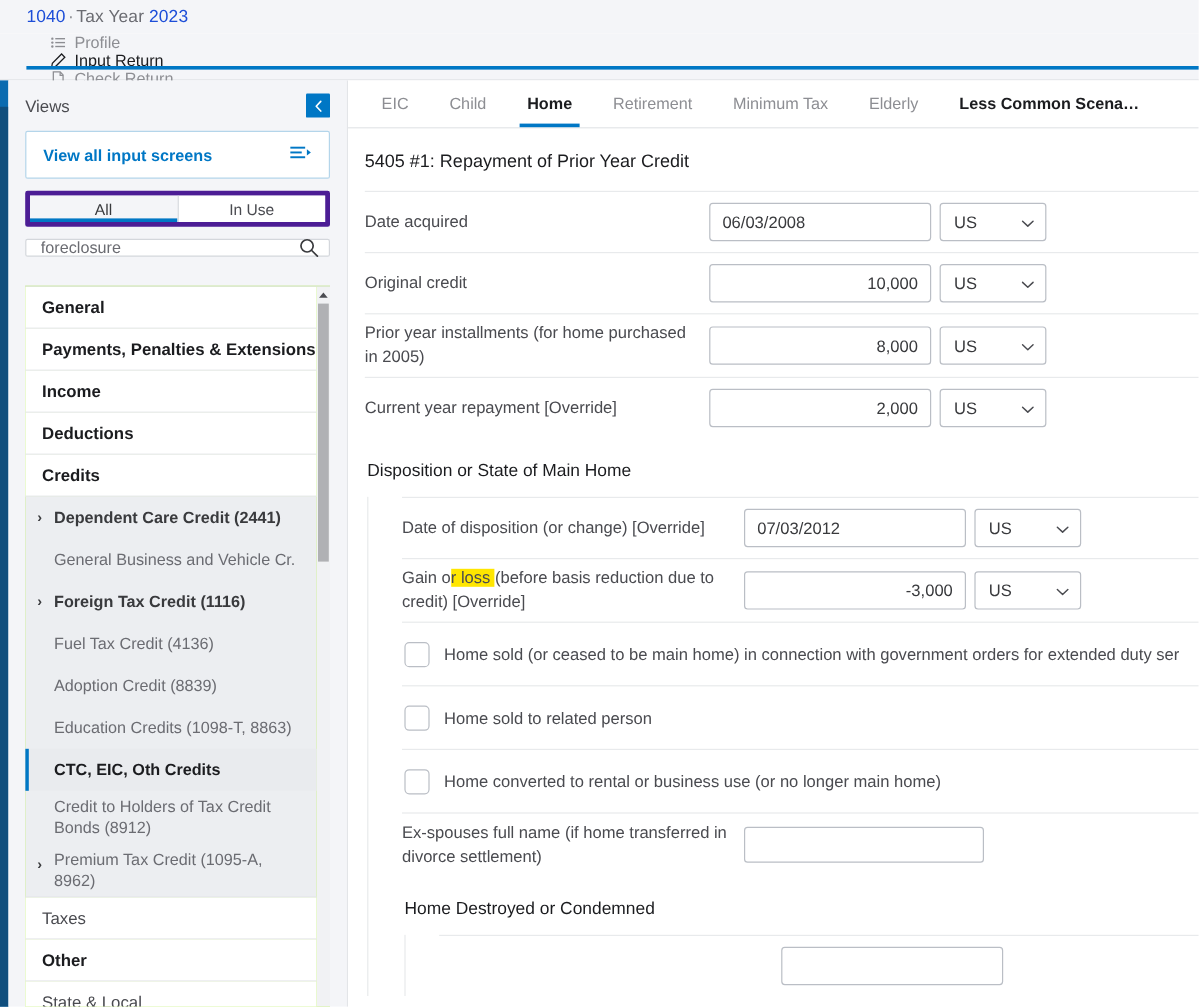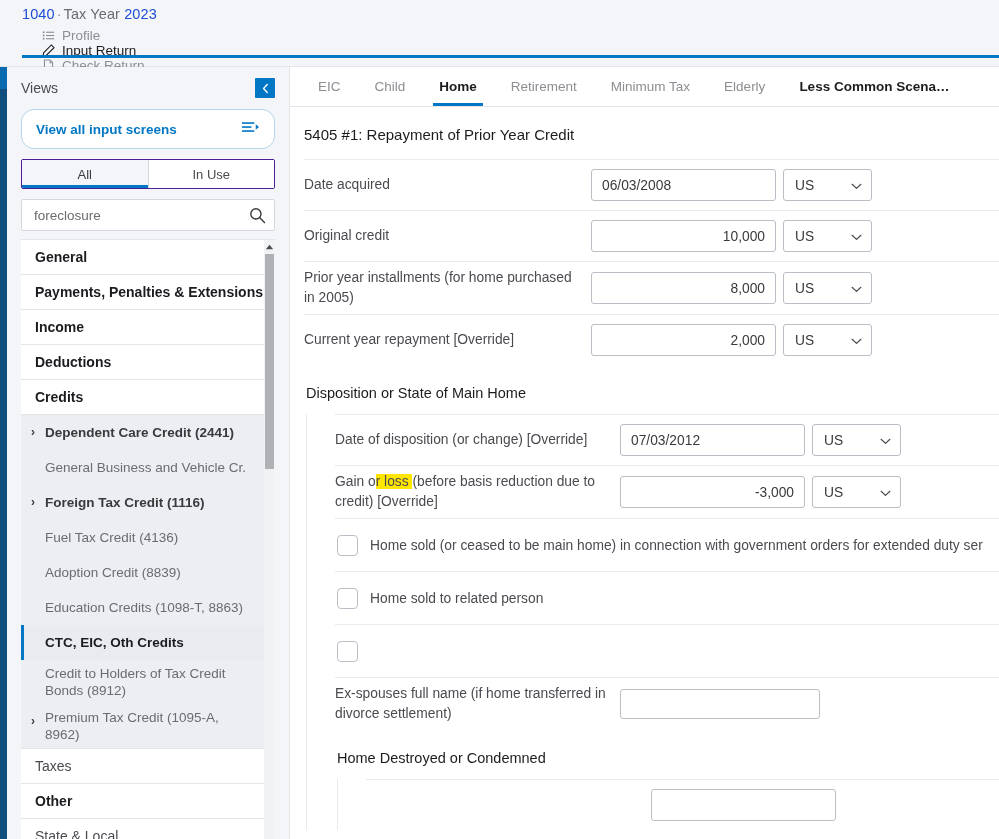--- a/index.html
+++ b/index.html
@@ -71,53 +71,53 @@
     width: 20px; height: 20px; background: #0077c5;
     display: flex; align-items: center; justify-content: center;
     cursor: pointer; border-radius: 1px;
   }
   .collapse-btn svg { display:block; }
 
   .viewall {
     margin: 0 14px 0 14px;
     height: 40px; border: 1px solid #b4d5ea; background: #fff;
     display: flex; align-items: center; justify-content: space-between;
-    padding: 0 14px; cursor: pointer; border-radius: 13px;
+    padding: 0 14px; cursor: pointer; border-radius: 2px;
   }
   .viewall-text { font-size: 13.5px; font-weight: 700; color: #0077c5; }
 
   .seg {
     margin: 10px 14px 0 14px; display: flex; height: 30px;
-    border: 1px solid #4c1d95; background: #fff; border-radius: 2px; overflow: hidden;
+    border: 4px solid #4c1d95; background: #fff; border-radius: 2px; overflow: hidden;
   }
   .seg-btn {
     flex: 1; display: flex; align-items: center; justify-content: center;
     font-size: 13px; color: #393a3d; cursor: pointer; position: relative;
     background: #f4f5f8;
   }
   .seg-btn.inactive { background: #fff; color: #4a4b50; border-left: 1px solid #d4d7dc; }
   .seg-btn.active::after {
     content:""; position:absolute; left:0; right:0; bottom:0; height:3px; background:#0077c5;
   }
 
   .searchbox {
-    margin: 10px 14px 0 14px; height: 32px;
+    margin: 10px 14px 0 14px; height: 15px;
     border: 1px solid #d4d7dc; background: #fff; border-radius: 2px;
     display: flex; align-items: center; padding: 0 8px 0 12px;
   }
   .searchbox input {
     flex: 1; border: 0; outline: none; font-size: 13.5px;
     color: #6b6c72; font-family: inherit; background: transparent;
   }
   .search-icon { flex: 0 0 auto; display:flex; }
 
   .scrollwrap {
-    margin-top: 8px; margin-left: 14px; margin-right: 14px;
+    margin-top: 24px; margin-left: 14px; margin-right: 14px;
     flex: 1; position: relative; overflow: hidden;
-    background: #a16207; border-top: 1px solid #e3e5e8;
+    background: #bef264; border-top: 1px solid #e3e5e8;
   }
   .scrolllist { position: absolute; inset: 0; right: 11px; overflow: hidden; }
 
   .grp {
     height: 35px; display: flex; align-items: center;
     padding-left: 14px; font-size: 14px; font-weight: 700; color: #1b1c1f;
     border-bottom: 1px solid #e3e5e8; background: #fff; cursor: pointer;
   }
   .grp.sub { font-weight: 400; color: #4a4b50; }
   .sect { background: #eceef1; border-bottom: 1px solid #e3e5e8; }
@@ -515,20 +515,21 @@
           <div class="cblabel">Home sold (or ceased to be main home) in connection with government orders for extended duty ser</div>
         </div>
 
         <div class="cbrow">
           <div class="cbox"></div>
           <div class="cblabel">Home sold to related person</div>
         </div>
 
         <div class="cbrow">
           <div class="cbox"></div>
+          <div class="cblabel">Home converted to rental or business use (or no longer main home)</div>
         </div>
 
         <div class="frow">
           <div class="flabel">Ex-spouses full name (if home transferred in divorce settlement)</div>
           <div class="fctl">
             <input class="inp txtinp" value="" style="">
           </div>
         </div>
 
         <div class="sect-head">Home Destroyed or Condemned</div>

